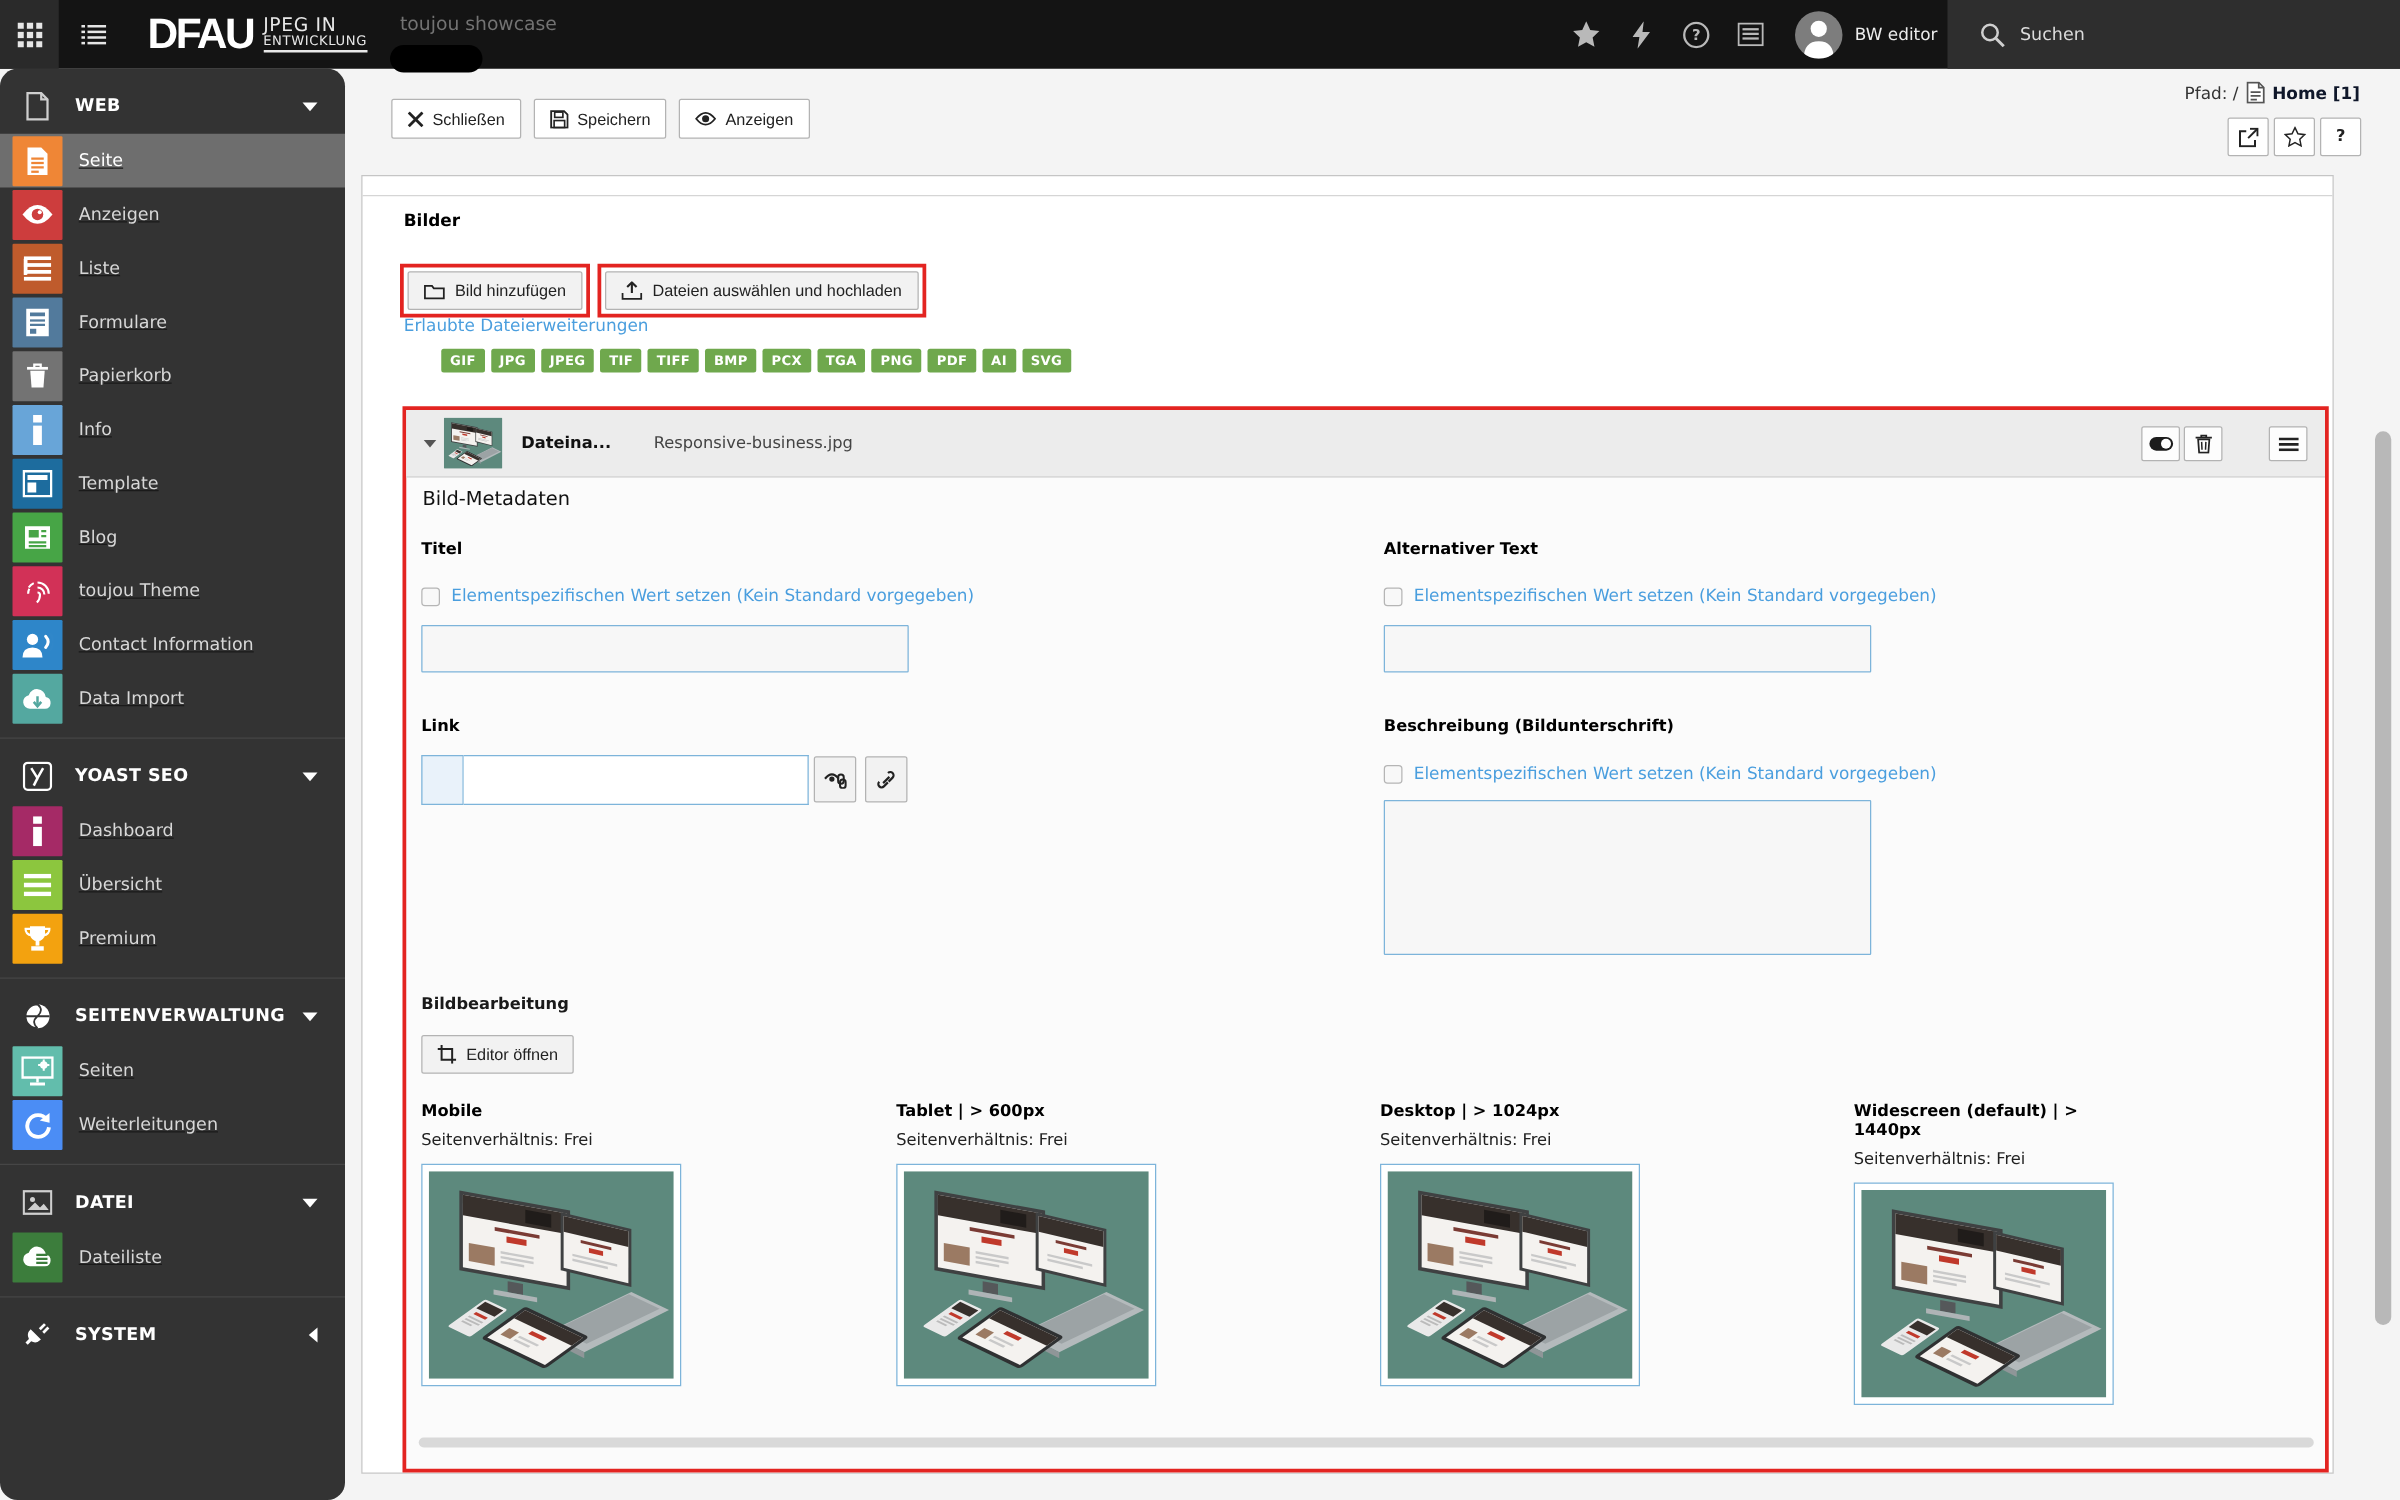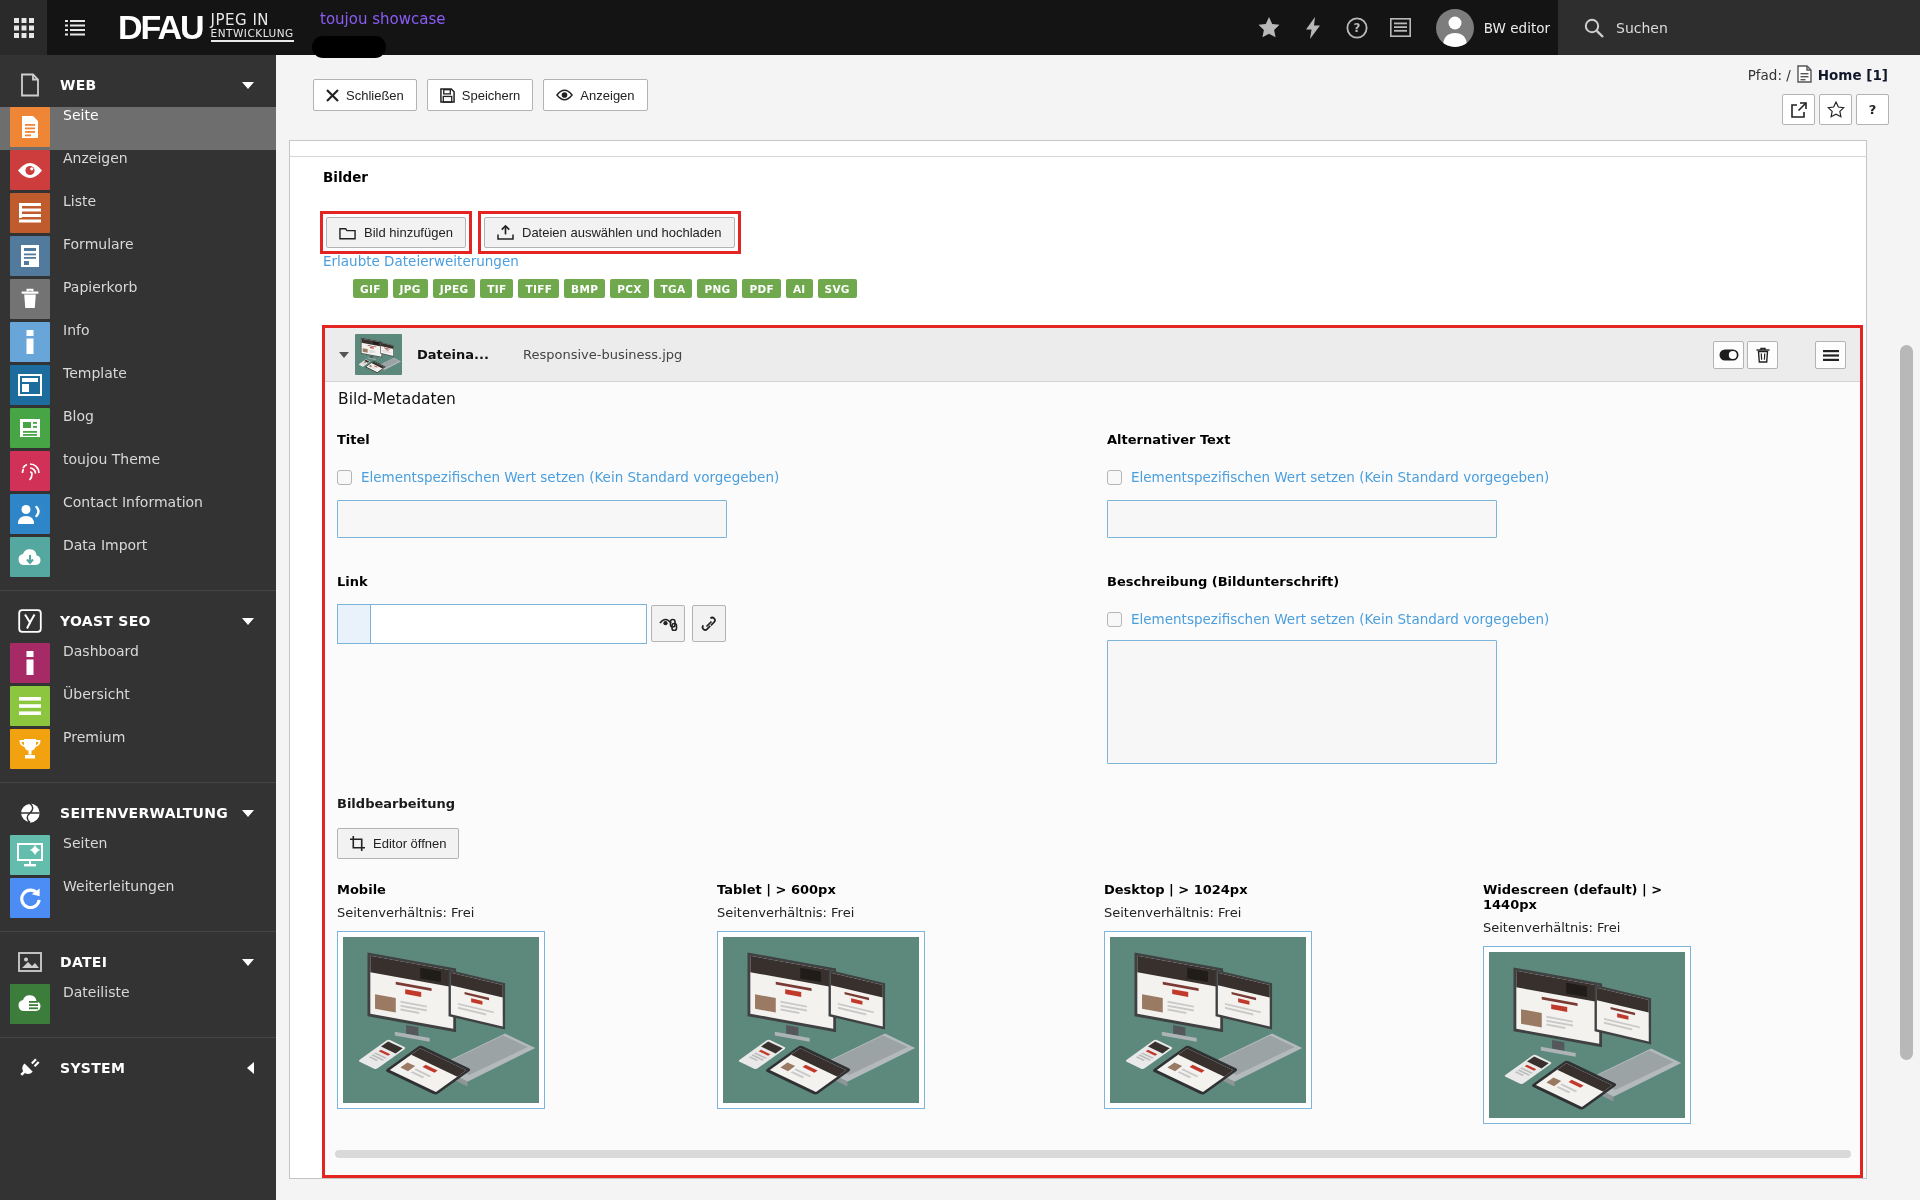--- a/index.html
+++ b/index.html
@@ -10,42 +10,42 @@
   
   .topbar { position:absolute; left:0; top:0; width:1920px; height:55px; background:#141414; z-index:30; }
   .tb-menu-toggle { position:absolute; left:0; top:0; width:47px; height:55px; background:#2a2a2a;
     display:flex; align-items:center; justify-content:center; cursor:pointer; }
   .tb-listicon { position:absolute; left:58px; top:0; height:55px; width:34px; display:flex; align-items:center; justify-content:center; }
   .logo { position:absolute; left:118px; top:0; height:55px; display:flex; align-items:center; gap:8px; }
   .logo-main { color:#fff; font-weight:bold; font-size:34px; letter-spacing:-2px; font-family:"Liberation Sans",sans-serif;text-align:center; }
   .logo-sub { display:flex; flex-direction:column; justify-content:center; line-height:1; }
   .logo-sub1 { color:#e8e8e8; font-size:15px; letter-spacing:0.5px; }
   .logo-sub2 { color:#e8e8e8; font-size:10.5px; letter-spacing:0.5px; border-bottom:2px solid #e8e8e8; padding-bottom:2px; }
-  .site-title { position:absolute; left:320px; top:10px; color:#8b5cf6; font-size:15px; }
+  .site-title { position:absolute; left:320px; top:10px; color:#737373; font-size:15px; }
   .redacted { position:absolute; left:312px; top:36px; width:74px; height:22px; background:#000; border-radius:11px; z-index:40; }
   .tb-right { position:absolute; right:362px; top:0; height:55px; display:flex; align-items:center; gap:10px; }
   .tb-iconbtn { width:34px; height:55px; display:flex; align-items:center; justify-content:center; cursor:pointer; }
   .tb-user { display:flex; align-items:center; gap:10px; padding:0 8px; height:55px; cursor:pointer; }
   .avatar { width:38px; height:38px; border-radius:50%; background:#7d7d7d; overflow:hidden; display:flex; align-items:flex-end; justify-content:center; }
   .tb-username { color:#ececec; font-size:13.5px; }
   .tb-search { position:absolute; left:1558px; top:0; width:362px; height:55px; background:#2e2e2e;
     display:flex; align-items:center; gap:12px; padding-left:26px; cursor:text; }
   .tb-search-label { color:#dcdcdc; font-size:14px; }
 
   
-  .sidebar { position:absolute; left:0; top:55px; width:276px; height:1145px; background:#333333; z-index:20; }
+  .sidebar { position:absolute; left:0; top:55px; width:276px; height:1145px; background:#333333; z-index:20;border-radius:14px; }
   .sb-section { border-bottom:1px solid #464646; padding:8px 0 10px 0; }
   .sb-section:last-child { border-bottom:none; }
   .sb-header { position:relative; height:44px; display:flex; align-items:center; cursor:pointer; }
   .sb-hicon { width:60px; display:flex; justify-content:center; }
   .sb-hlabel { color:#ffffff; font-weight:bold; font-size:14px; letter-spacing:0.3px; }
   .sb-chev { position:absolute; right:22px; }
   .chev-down { width:0; height:0; border-left:6px solid transparent; border-right:6px solid transparent; border-top:7px solid #fff; }
   .chev-left { width:0; height:0; border-top:6px solid transparent; border-bottom:6px solid transparent; border-right:7px solid #fff; }
-  .sb-item { height:43px; display:flex; align-items:flex-start; cursor:pointer; }
+  .sb-item { height:43px; display:flex; align-items:center; cursor:pointer;text-decoration:underline; }
   .sb-item.active { background:#6e6e6e; }
   .sb-tile { width:40px; height:40px; margin-left:10px; border-radius:1px; display:flex; align-items:center; justify-content:center; flex:none; }
   .sb-ilabel { color:#d8d8d8; font-size:14px; margin-left:13px; white-space:nowrap; }
   .sb-item.active .sb-ilabel { color:#fff; }
 
   
   .docheader { position:absolute; left:276px; top:55px; width:1644px; height:85px; background:#f4f4f4; }
   .path-row { position:absolute; right:32px; top:10px; display:flex; align-items:flex-end; gap:6px; font-size:13.5px; color:#333; }
   .path-page { font-weight:bold; color:#0f172a; }
   .btn-row-left { position:absolute; left:37px; top:24px; display:flex; gap:10px; }

